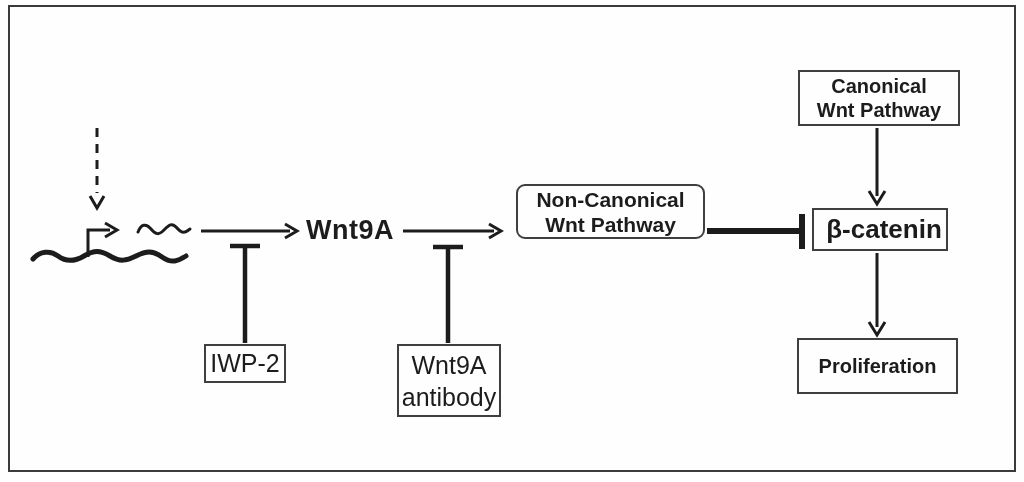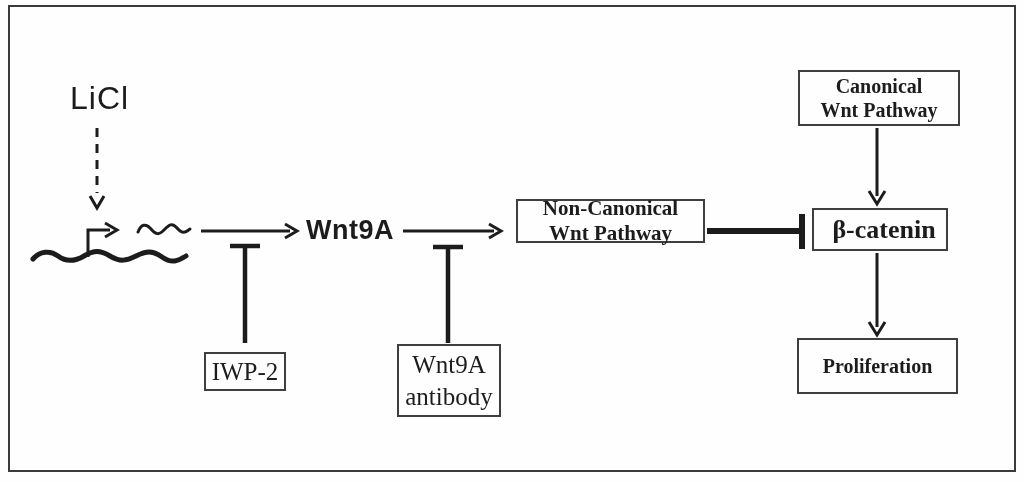--- a/index.html
+++ b/index.html
@@ -52,40 +52,40 @@
   .node-box {
     position: absolute;
     border: 2px solid var(--box-border);
     background: var(--background);
     display: flex;
     flex-direction: column;
     align-items: center;
     justify-content: center;
     text-align: center;
     color: var(--line);
-    font-family: Liberation Serif, serif;
   }
   .node-box span { display: block; }
   .box-iwp2 {
-    left: 204px; top: 352px;
+    left: 204px; top: 344px;
     width: 82px; height: 39px;
     font-size: 25px;
   }
   .box-antibody {
     left: 397px; top: 344px;
     width: 104px; height: 73px;
     font-size: 25px;
     line-height: 32px;
   }
   .box-noncanonical {
-    left: 516px; top: 199px;
-    width: 189px; height: 44px;
+    left: 516px; top: 184px;
+    width: 189px; height: 55px;
     font-size: 21px;
     font-weight: bold;
     line-height: 25px;
+    border-radius: 9px;
   }
   .box-canonical {
     left: 798px; top: 70px;
     width: 162px; height: 56px;
     font-size: 20px;
     font-weight: bold;
     line-height: 24px;
   }
   .box-bcatenin {
     left: 812px; top: 208px;
@@ -155,21 +155,20 @@
       <polyline class="ln" points="869,191 877,204 885,191" stroke-width="3"></polyline>
     </g>
 
     <g>
       <line class="ln" x1="877" y1="253" x2="877" y2="327" stroke-width="3"></line>
       <polyline class="ln" points="869,322 877,335 885,322" stroke-width="3"></polyline>
     </g>
 
   </svg>
 
-  <div class="free-label licl">LiCl</div>
 
   <div class="free-label wnt9a">Wnt9A</div>
 
   <div class="node-box box-iwp2">
     <span>IWP-2</span>
   </div>
 
   <div class="node-box box-antibody">
     <span>Wnt9A</span>
     <span>antibody</span>

